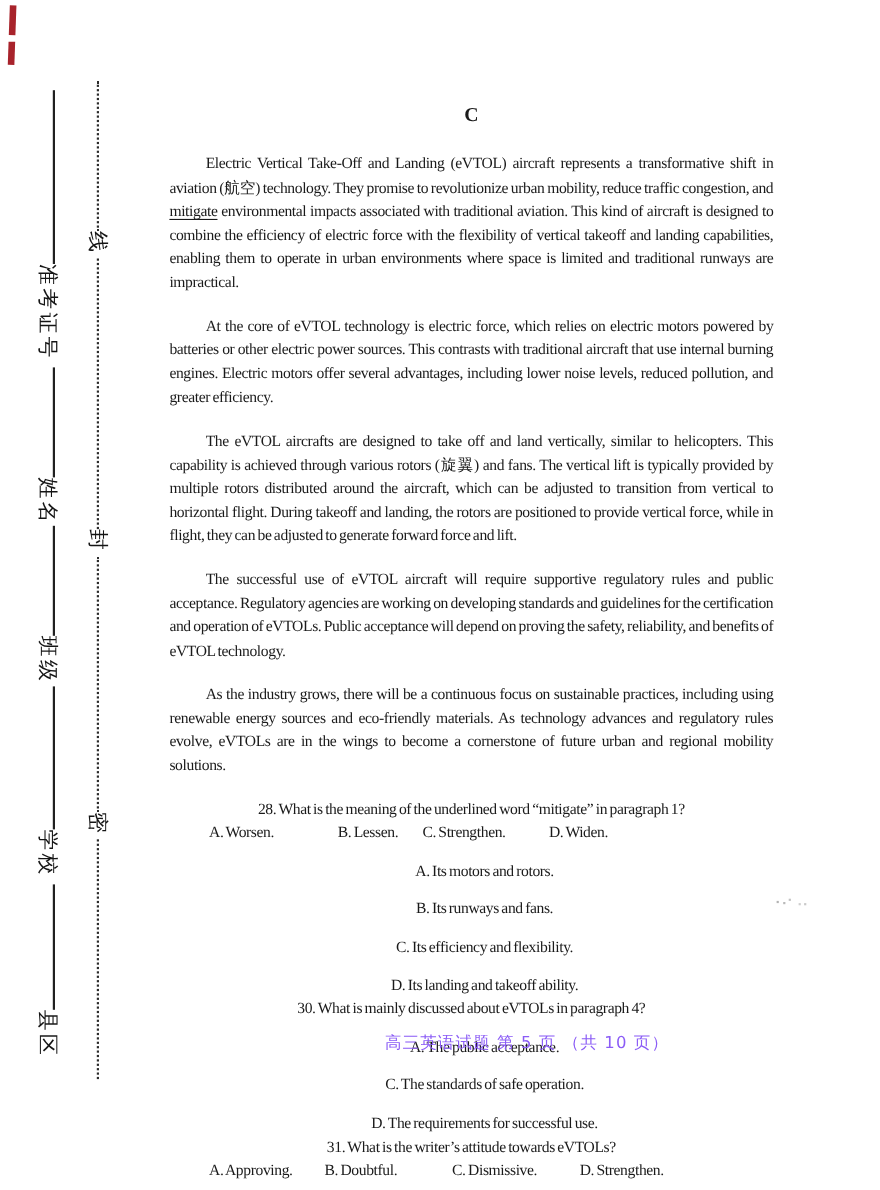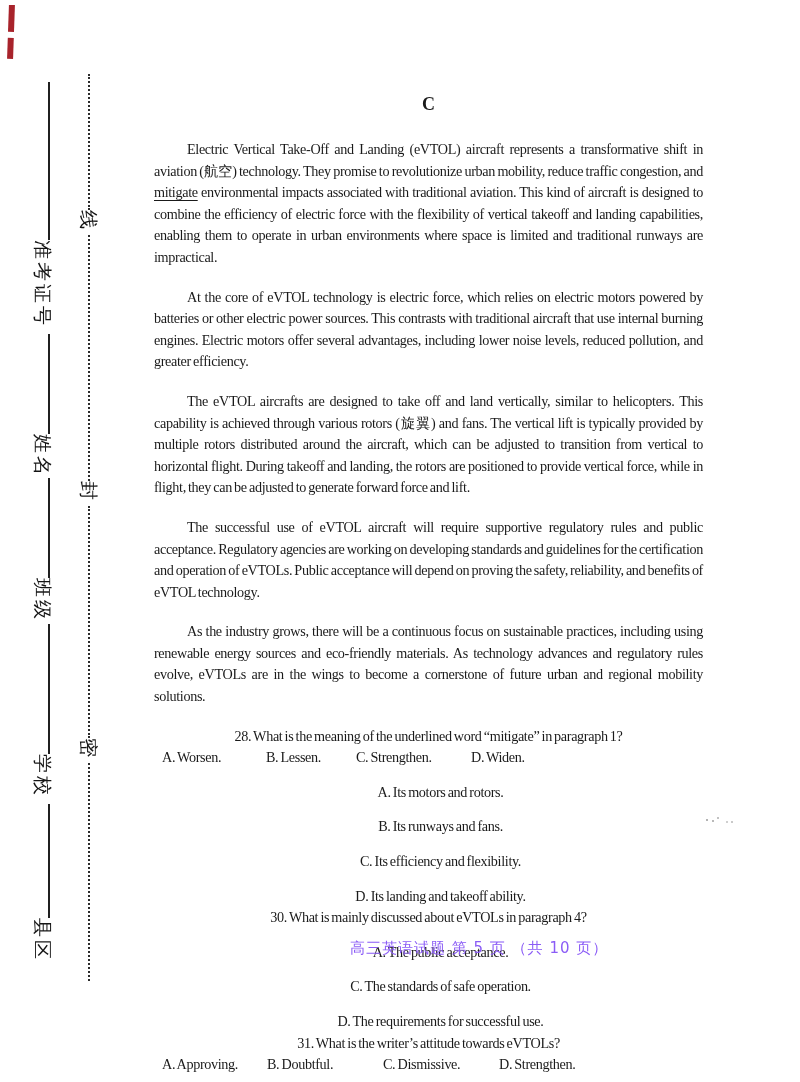--- a/index.html
+++ b/index.html
@@ -45,22 +45,22 @@
     font-size:14.2px; line-height:21.6px; letter-spacing:-0.35px; word-spacing:-1px;
     text-align:justify;
   }
   .content p.para { margin:18px; text-indent:33px; }
   .uword { text-decoration:underline; text-underline-offset:3px; }
 
   .questions { text-align:center; }
   .q-stem { margin:0; }
   .opts-list div { padding-left:24px;margin-top:13px; }
   .opts-inline { position:relative; height:21.6px; }
-  .opts-inline span { position:absolute; top:0; white-space:nowrap; }
-  .q28 .o-a{left:26px} .q28 .o-b{left:130px} .q28 .o-c{left:220px} .q28 .o-d{left:335px}
+  .opts-inline span { position:absolute; top:0; white-space:nowrap;margin-left:28px; }
+  .q28 .o-a{left:26px} .q28 .o-b{left:143px} .q28 .o-c{left:220px} .q28 .o-d{left:335px}
   .q31 .o-a{left:26px} .q31 .o-b{left:131px} .q31 .o-c{left:247px} .q31 .o-d{left:363px}
 
   
   .footer {
     position:absolute; left:350px; top:939px; white-space:nowrap;
     font-family:"DejaVu Sans", sans-serif; font-weight:normal;
     font-size:15px; letter-spacing:1px; color:#8b5cf6;
   }
 
   

